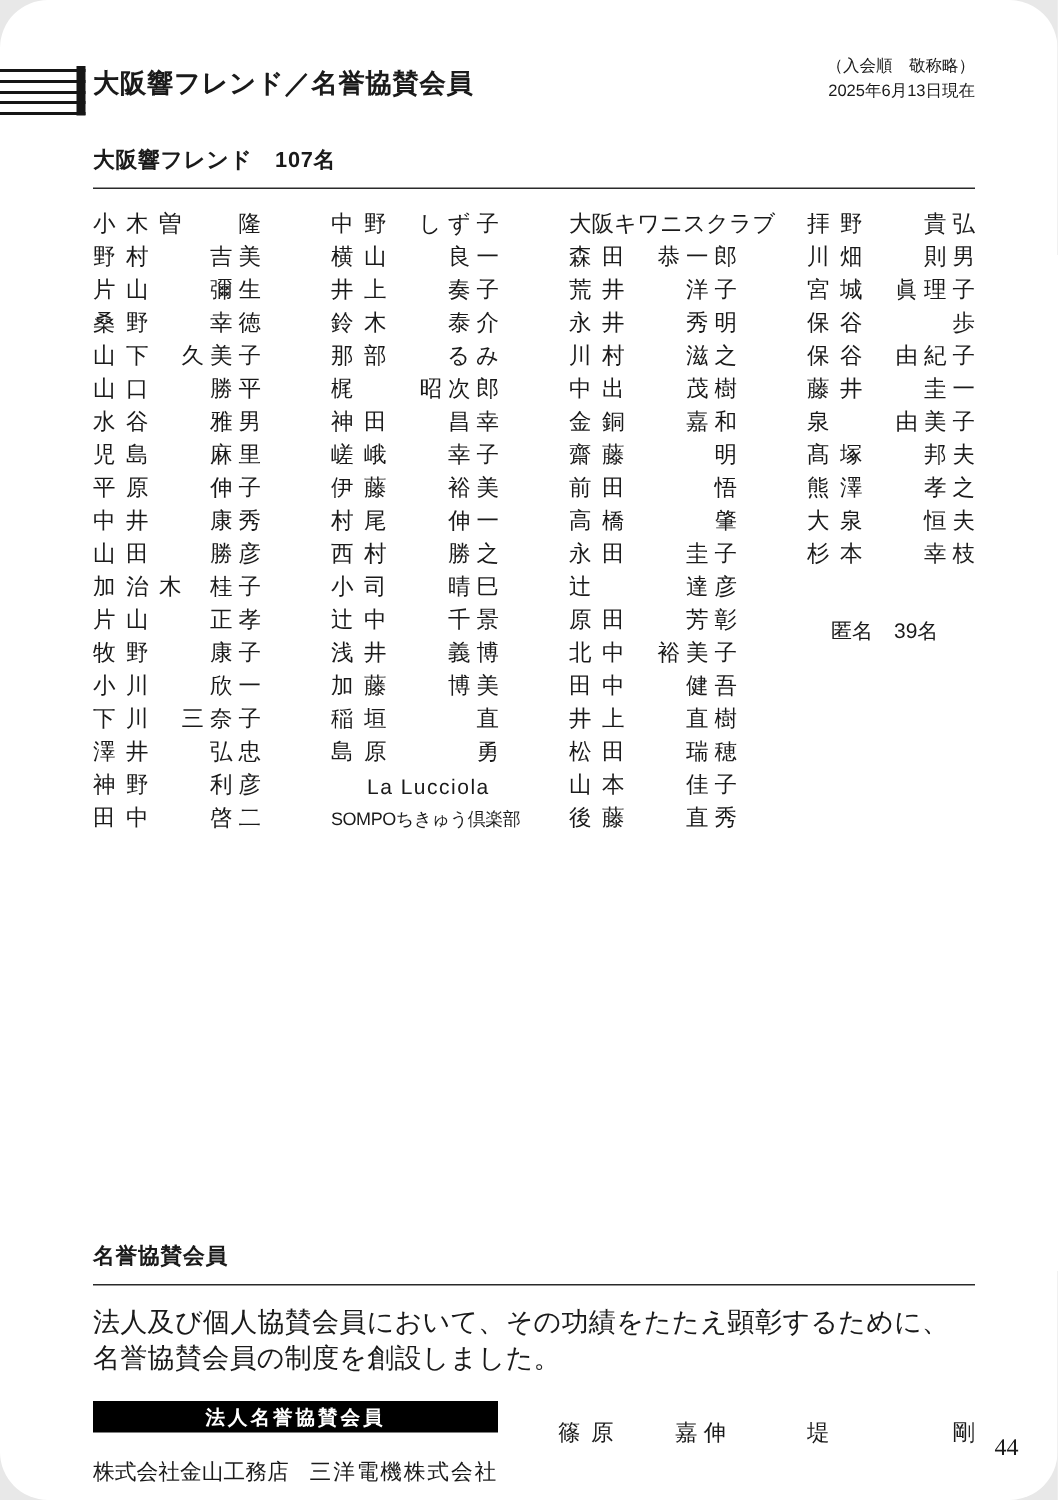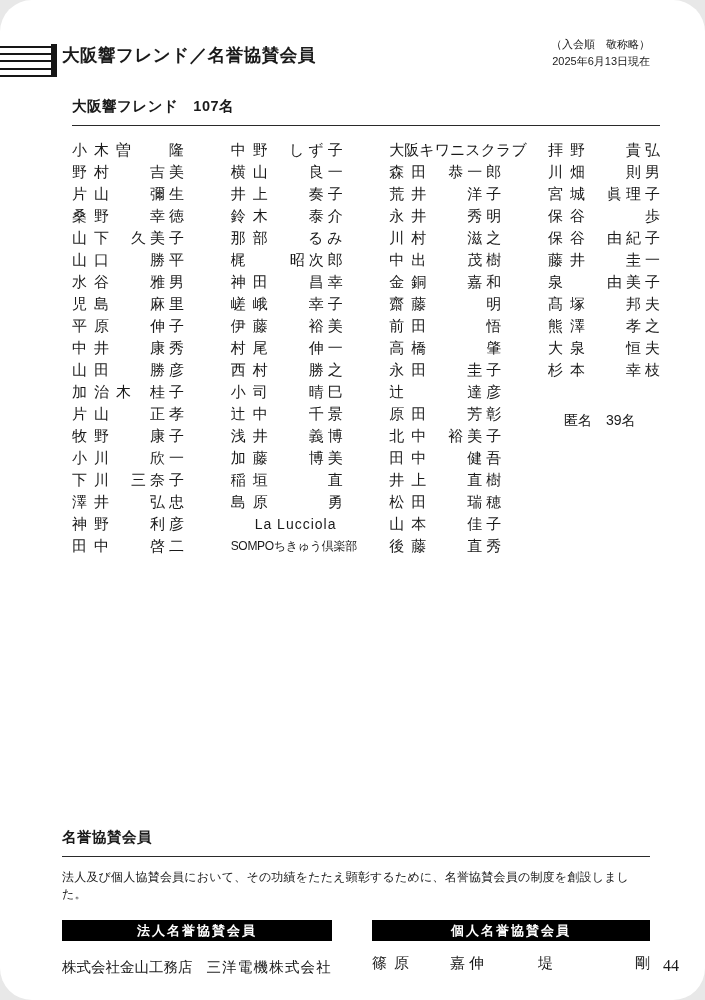--- a/index.html
+++ b/index.html
@@ -30,38 +30,38 @@
     font-size:11px;line-height:17px;
   }
 
   
   .section-heading{
     margin:0;font-size:14.5px;font-weight:bold;letter-spacing:0.5px;
     padding-bottom:9px;border-bottom:1.5px solid #2a2a2a;
   }
 
   
-  .friends-section{position:absolute;left:72px;top:97px;width:588px;}
+  .friends-section{position:absolute;left:62px;top:97px;width:588px;}
   .name-grid{display:flex;justify-content:space-between;margin-top:13px;}
   .name-col{display:flex;flex-direction:column;width:112px;}
   .name-row{
     height:22px;width:112px;
     display:flex;justify-content:space-between;align-items:center;
     font-size:15px;line-height:22px;
   }
   .sei{display:inline-flex;gap:7px;}
   .mei{display:inline-flex;gap:4px;}
   .name-row.org{display:block;white-space:nowrap;font-size:15px;}
   .name-row.org.latin{font-size:14px;letter-spacing:1px;margin-left:24px;}
   .name-row.org.condensed{font-size:12px;letter-spacing:-0.3px;}
   .name-row.anon{display:block;padding-left:16px;font-size:14px;width:96px;margin-top:28px;}
 
   
   .honorary-section{position:absolute;left:62px;top:828px;width:588px;}
-  .honorary-desc{margin:12px 0 0 0;font-size:12px;letter-spacing:0.2px;}
+  .honorary-desc{margin:12px 0 0 0;font-size:18px;letter-spacing:0.2px;}
   .honorary-groups{display:flex;justify-content:space-between;margin-top:17px;}
   .group-corporate{width:270px;}
   .group-individual{width:278px;}
   .group-bar{
     height:21px;background:#000000;color:#ffffff;
     display:flex;align-items:center;justify-content:center;
     font-size:13px;font-weight:bold;letter-spacing:2px;
   }
   .corporate-members-row{
     display:flex;justify-content:space-between;align-items:center;
@@ -770,21 +770,20 @@
     <p class="honorary-desc">法人及び個人協賛会員において、その功績をたたえ顕彰するために、名誉協賛会員の制度を創設しました。</p>
     <div class="honorary-groups">
       <div class="group-corporate">
         <div class="group-bar">法人名誉協賛会員</div>
         <div class="corporate-members-row">
             <span>株式会社金山工務店</span>
             <span>三洋電機株式会社</span>
           </div>
       </div>
       <div class="group-individual">
-        <div class="group-bar">個人名誉協賛会員</div>
         <div class="individual-members-row">
             <div class="name-row person">
               <span class="sei">
                 <span>篠</span>
                 <span>原</span>
               </span>
               <span class="mei">
                 <span>嘉</span>
                 <span>伸</span>
               </span>

